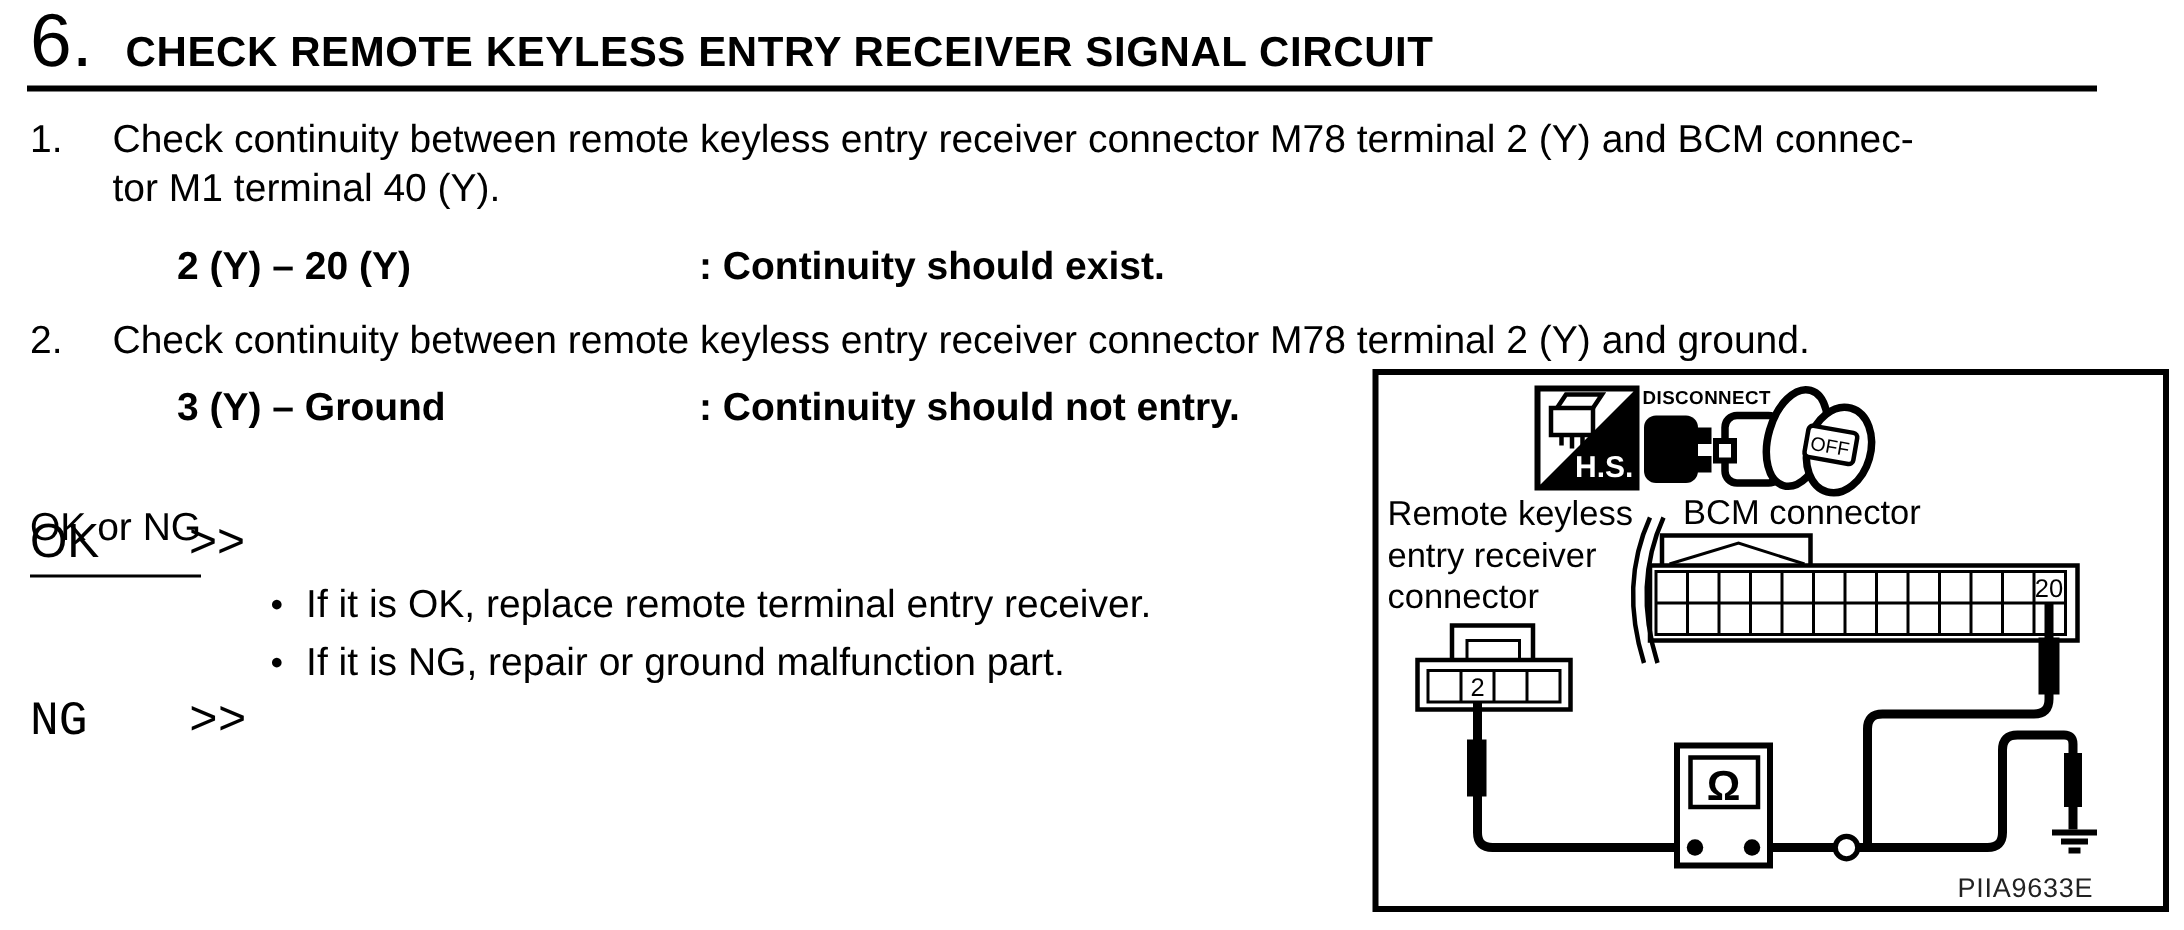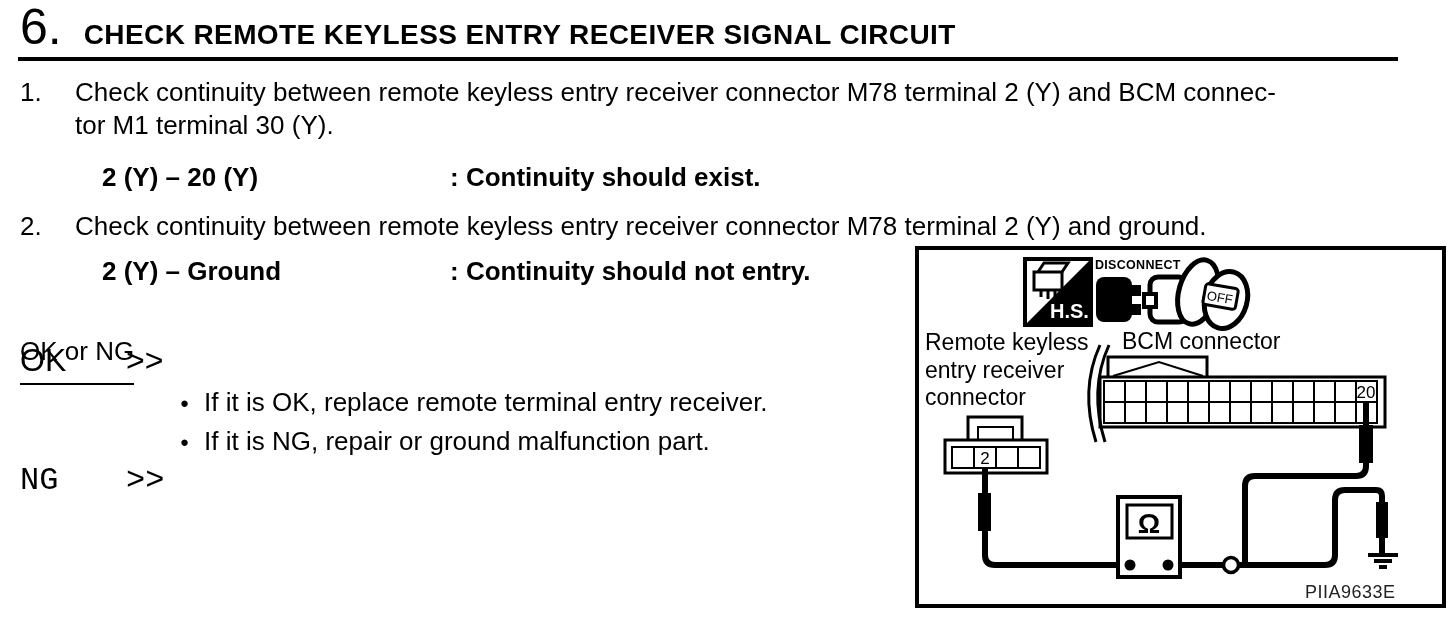--- a/index.html
+++ b/index.html
@@ -10,21 +10,21 @@
   .header{position:absolute;left:20px;top:2px;display:flex;align-items:baseline;gap:22px;}
   .section-number{font-size:50px;line-height:1;font-weight:400;}
   .section-title{font-size:28px;font-weight:700;letter-spacing:.4px;}
 
   .rule{position:absolute;left:18px;top:57px;width:1380px;height:4px;background:#000;}
 
   .step{position:absolute;left:20px;display:flex;font-size:26px;line-height:33px;}
   .step .num{width:55px;flex:0 0 55px;}
   #step1{top:76px;} #step2{top:210px;}
 
-  .spec{position:absolute;left:102px;font-size:26px;font-weight:700;line-height:30px;}
+  .spec{position:absolute;left:118px;font-size:26px;font-weight:700;line-height:30px;}
   #spec1{top:162px;} #spec2{top:256px;}
   .spec .spec-label{display:inline-block;width:348px;}
 
   #okng{position:absolute;left:20px;top:303px;font-size:26px;line-height:30px;
         border-bottom:2px solid #000;padding-bottom:17px;margin-top:33px;}
 
   .result-row{position:absolute;left:20px;font-size:32px;line-height:31px;display:flex;}
   .result-label{width:106px;flex:0 0 106px;}
   .result-arrow{margin-right:10px;}
   #row-ok{top:345px;} #row-ng{top:465px;font-family:Liberation Mono, monospace;}
@@ -45,37 +45,37 @@
   <div class="header">
     <span class="section-number">6.</span>
     <span class="section-title">CHECK REMOTE KEYLESS ENTRY RECEIVER SIGNAL CIRCUIT</span>
   </div>
   <div class="rule"></div>
 
   <div class="step" id="step1">
     <span class="num">1.</span>
     <span class="body">
       <div>Check continuity between remote keyless entry receiver connector M78 terminal 2 (Y) and BCM connec-</div>
-      <div>tor M1 terminal 30 (Y).</div>
+      <div>tor M1 terminal 40 (Y).</div>
     </span>
   </div>
 
   <div class="spec" id="spec1">
     <span class="spec-label">2 (Y) – 20 (Y)</span><span class="spec-value">: Continuity should exist.</span>
   </div>
 
   <div class="step" id="step2">
     <span class="num">2.</span>
     <span class="body">
       <div>Check continuity between remote keyless entry receiver connector M78 terminal 2 (Y) and ground.</div>
     </span>
   </div>
 
   <div class="spec" id="spec2">
-    <span class="spec-label">2 (Y) – Ground</span><span class="spec-value">: Continuity should not entry.</span>
+    <span class="spec-label">3 (Y) – Ground</span><span class="spec-value">: Continuity should not entry.</span>
   </div>
 
   <div id="okng">OK or NG</div>
 
   <div class="result-row" id="row-ok">
     <span class="result-label">OK</span>
     <span class="result-arrow">&gt;&gt;</span>
   </div>
 
   <div class="bullet-row" id="bullet1">

